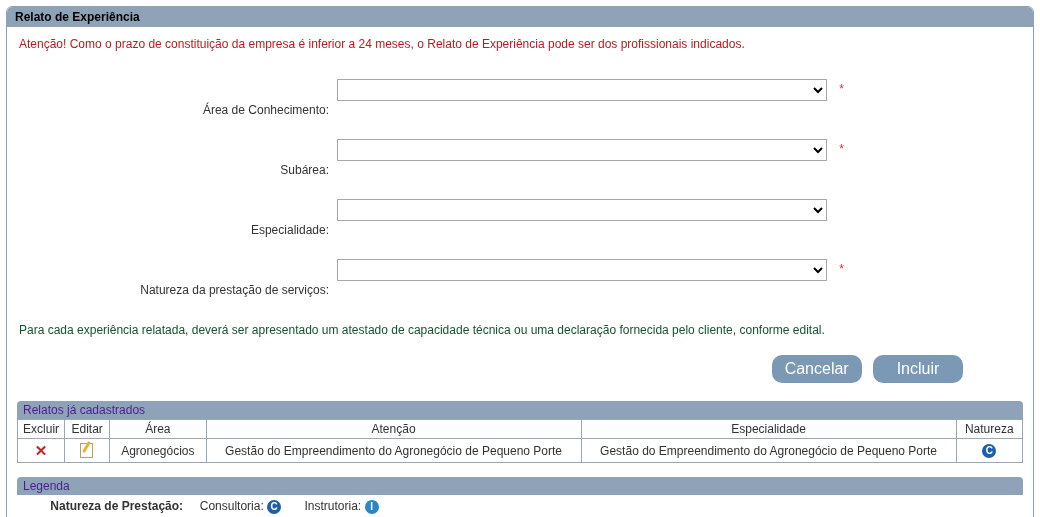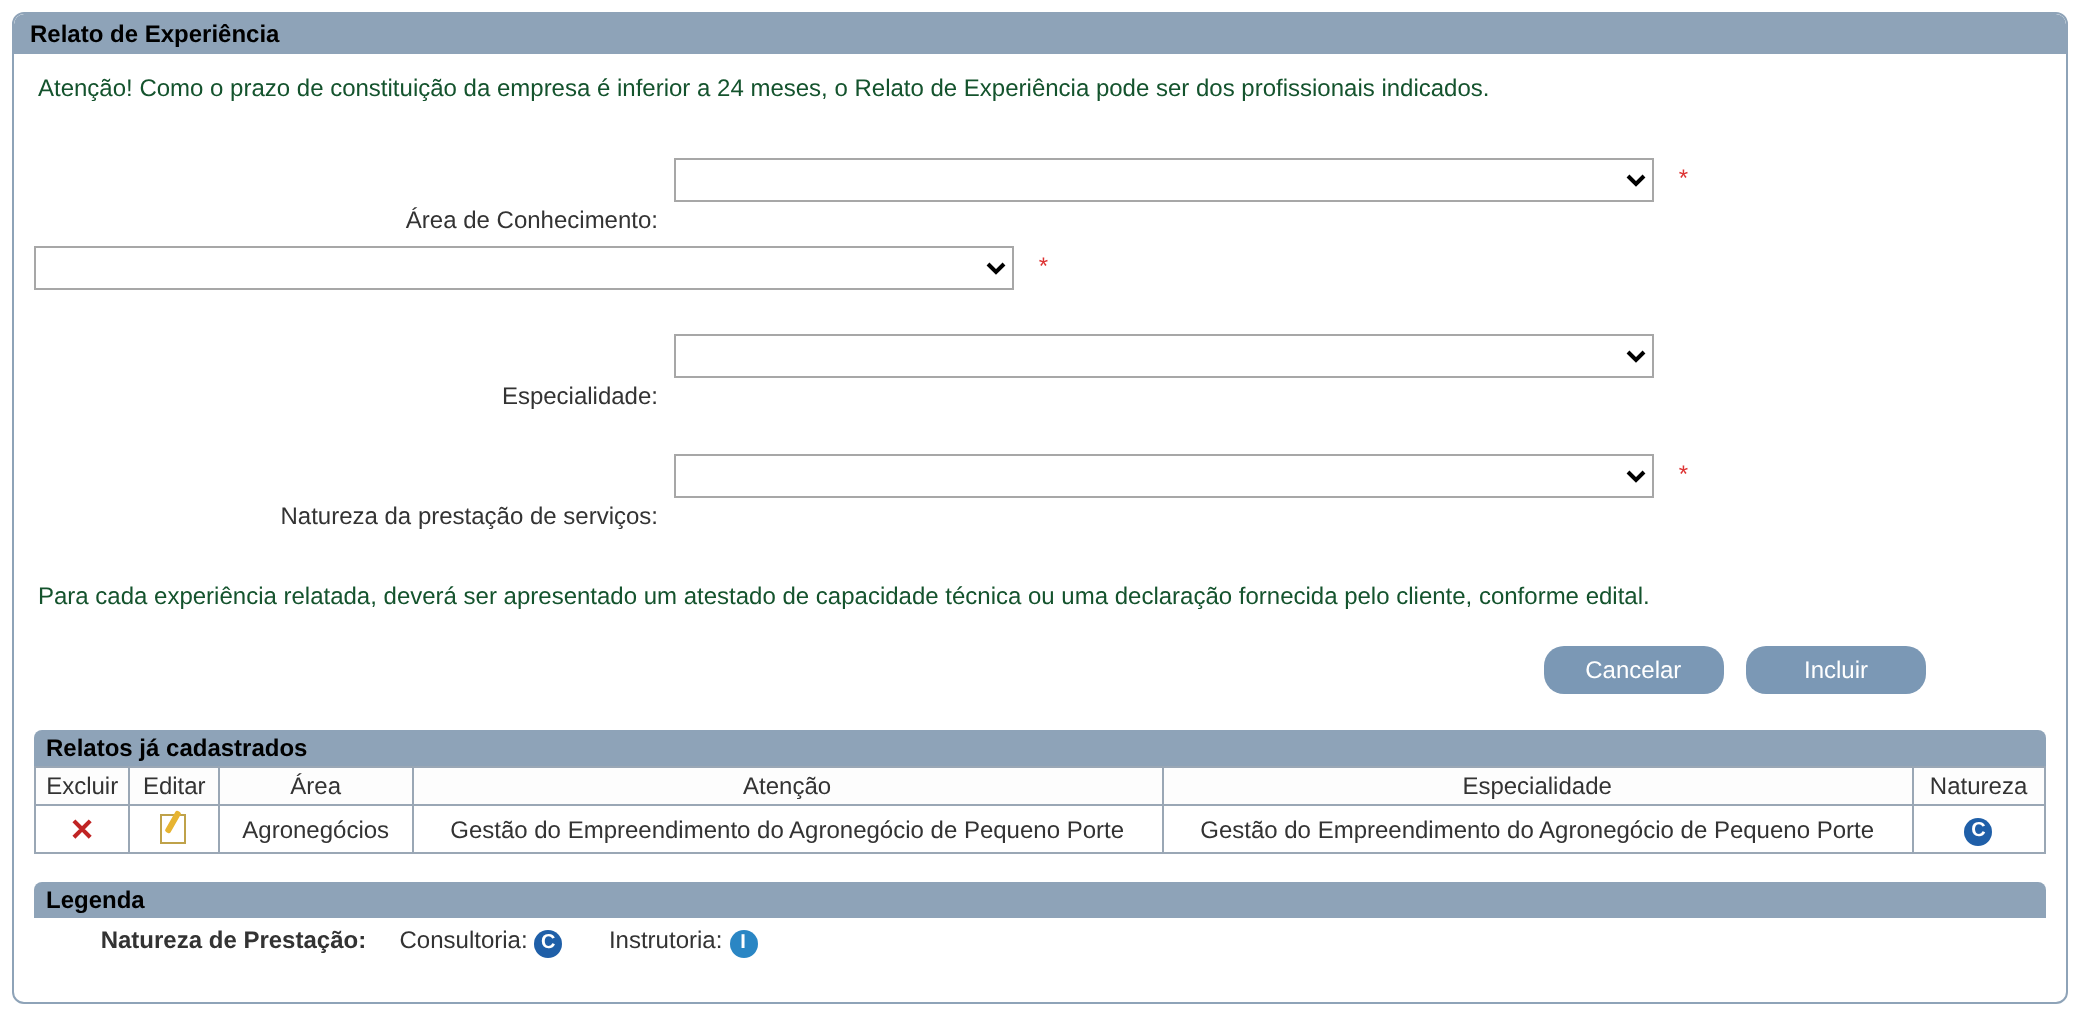--- a/index.html
+++ b/index.html
@@ -21,21 +21,21 @@
     background: #8ea3b8;
     color: #000000;
     font-weight: bold;
     padding: 3px 8px;
     border-radius: 5px 5px 0 0;
   }
   .panel-body {
     padding: 6px 10px 14px 10px;
   }
   .warning {
-    color: #14532d;
+    color: #b91c1c;
     margin: 4px 2px 12px 2px;
   }
   .note {
     color: #14532d;
     margin: 26px 2px 12px 2px;
   }
   .form-row {
     display: flex;
     align-items: center;
     margin: 6px 0;
@@ -72,31 +72,31 @@
   .btn {
     display: inline-block;
     background: #7b98b5;
     color: #fff;
     border: none;
     border-radius: 10px;
     padding: 5px 0;
     width: 90px;
     text-align: center;
     font-family: inherit;
-    font-size: 12px;
+    font-size: 16px;
     cursor: pointer;
     margin-left: 8px;
   }
   .sub-panel {
     margin-top: 14px;
   }
   .sub-header {
     background: #8ea3b8;
-    color: #000000;
-    font-weight: bold;
+    color: #4c1d95;
+    font-weight: normal;
     padding: 2px 6px;
     border-radius: 4px 4px 0 0;
   }
   table.grid {
     width: 100%;
     border-collapse: collapse;
     table-layout: fixed;
   }
   table.grid th, table.grid td {
     border: 1px solid #9aa7b5;
@@ -178,20 +178,21 @@
 
     <div class="form-row">
       <div class="form-label">Área de Conhecimento:</div>
       <div class="form-field">
         <select></select>
         <span class="req">*</span>
       </div>
     </div>
 
     <div class="form-row">
+      <div class="form-label">Subárea:</div>
       <div class="form-field">
         <select></select>
         <span class="req">*</span>
       </div>
     </div>
 
     <div class="form-row">
       <div class="form-label">Especialidade:</div>
       <div class="form-field">
         <select></select>

